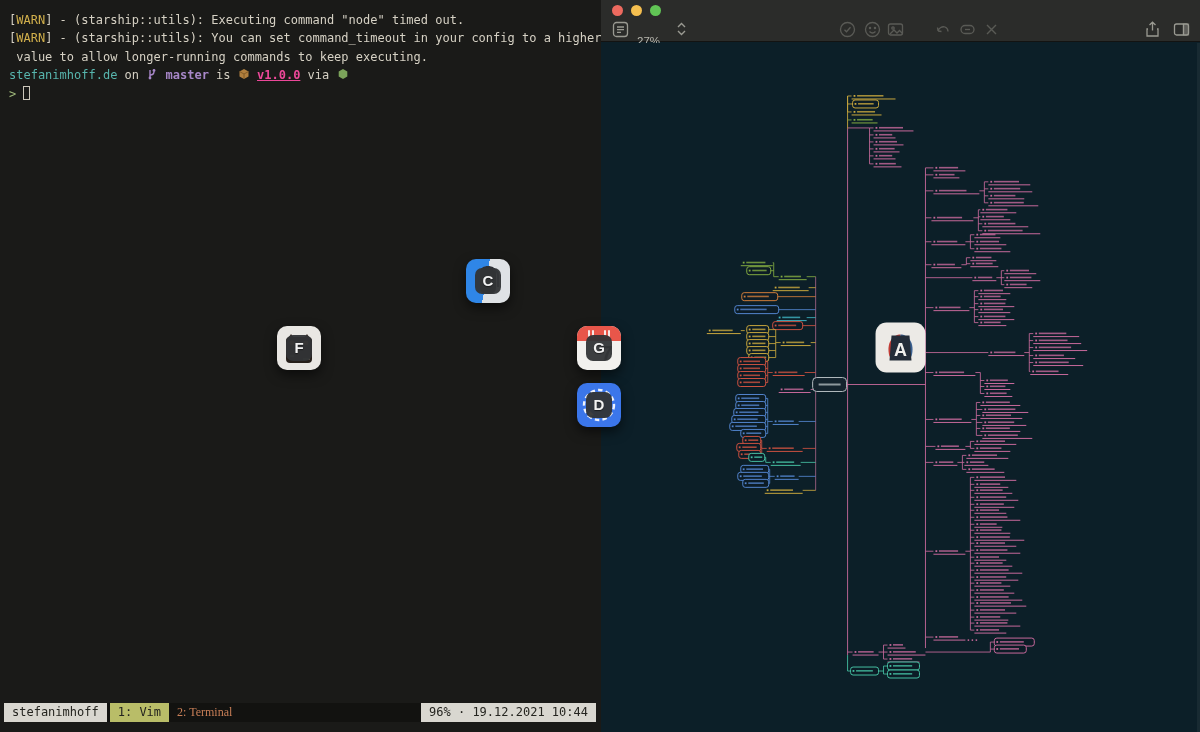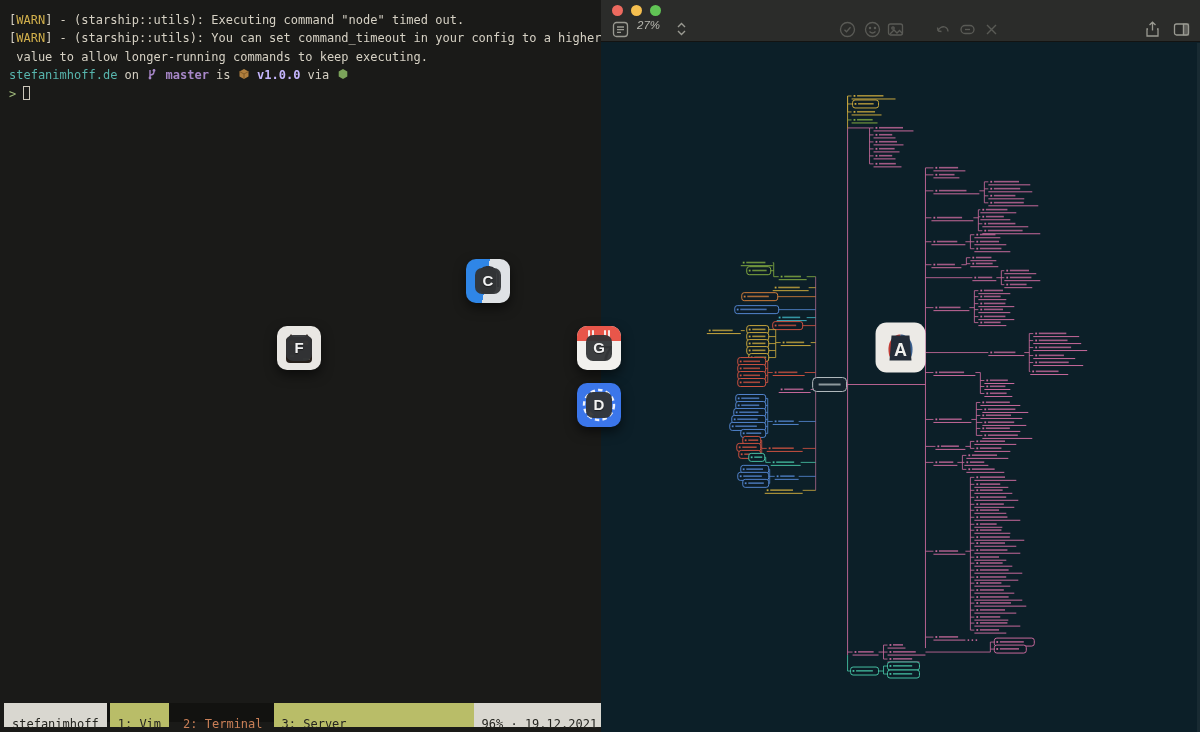--- a/index.html
+++ b/index.html
@@ -11,58 +11,58 @@
     position:absolute; left:0; top:0; width:601px; height:732px;
     background:#1a1a18;
     font-family:"DejaVu Sans Mono", monospace;
     font-size:12px; line-height:18.4px; color:#d6d1c4;
   }
   .term-output { padding:11px 0 0 9px; white-space:pre; }
   .tline span { white-space:pre; }
   .c-yellow { color:#d2b04c; }
   .c-cyan   { color:#57b5ad; font-weight:normal; }
   .c-purple { color:#a887c9; font-weight:bold;text-align:center; }
-  .c-orange { color:#c4b5fd; font-weight:bold; }
+  .c-orange { color:#ec4899; font-weight:bold;text-decoration:underline; }
   .c-green  { color:#9fb87a; }
   .term-icon { display:inline-block; width:12px; height:12px; vertical-align:-1px; }
   .cursor-block {
     display:inline-block; width:7px; height:14px; vertical-align:-2px;
     border:1px solid #ccc7ba; background:transparent;
   }
 
   
   .tmux-bar {
     position:absolute; left:4px; right:5px; bottom:10px; height:19px;
     background:#121210; display:flex; align-items:stretch;
     font-family:"DejaVu Sans Mono", monospace; font-size:12px; line-height:19px;
   }
-  .tseg { padding:12px 8px; white-space:pre; }
+  .tseg { padding:0 8px; white-space:pre; }
   .tseg.light { background:#d9d7d0; color:#24241f; }
   .tseg.olive { background:#b9bd68; color:#24241f; margin-left:3px; }
-  .tseg.plain { background:transparent; color:#c97f57; margin-left:6px; }
+  .tseg.plain { background:transparent; color:#c97f57; margin-left:0;font-family:Liberation Serif, serif; }
   .tseg.olive-wide { background:#b9bd68; color:#24241f; margin-left:3px; min-width:200px; }
   .tseg.light-right { background:#d9d7d0; color:#24241f; margin-left:auto; }
 
   
   .window { position:absolute; left:601px; top:0; width:599px; height:732px; background:#0c1f28; }
   .titlebar { position:relative; height:42px; background:#2b2c2a; border-bottom:1px solid #131312; }
   .traffic { position:absolute; top:5px; left:11px; display:flex; gap:8px; }
   .tl-dot { width:11px; height:11px; border-radius:50%; }
   .win-title {
     position:absolute; top:2px; left:0; right:0; text-align:center;
     font-size:12.5px; color:#d8d8d2; height:16px; line-height:16px; white-space:nowrap;
   }
   .win-title .doc-icon { display:inline-block; vertical-align:-2px; margin-right:5px; }
   .win-title b { font-weight:bold; }
   .win-title .state { color:#84847e; font-weight:normal; }
   .toolbar { position:absolute; top:17px; left:0; right:0; height:24px; }
   .tb-icon { position:absolute; top:4px; width:17px; height:17px; color:#9a9a92; }
   .tb-icon svg { width:100%; height:100%; display:block; }
   .tb-icon.disabled { opacity:.42; }
-  .zoom-label { position:absolute; top:0; left:36px; font-size:11.5px; color:#b8b8b0; line-height:17px;font-style:italic; }
+  .zoom-label { position:absolute; top:16px; left:36px; font-size:11.5px; color:#b8b8b0; line-height:17px; }
   .zoom-stepper { position:absolute; top:3px; left:75px; width:11px; height:18px; color:#9a9a92; }
 
   .canvas { position:absolute; top:43px; left:0; width:599px; height:689px; background:#0c1f28; }
   .canvas svg { display:block; }
   .scroll-strip { position:absolute; top:43px; right:0px; width:3px; height:689px; background:rgba(255,255,255,0.05); }
 
   
   .app-icon {
     position:absolute; width:44px; height:44px; border-radius:10px;
     box-shadow:0 5px 12px rgba(0,0,0,.55); z-index:50; overflow:hidden;
@@ -94,21 +94,20 @@
           </svg></span><span> </span><span class="c-purple">master</span><span> is </span><span><svg class="term-icon" viewBox="0 0 12 12">
             <path d="M1.5 3.5L6 1l4.5 2.5v5L6 11 1.5 8.5z" fill="#b07f3e"></path>
             <path d="M1.5 3.5L6 6l4.5-2.5M6 6v5" stroke="#7e5724" stroke-width=".9" fill="none"></path>
           </svg></span><span> </span><span class="c-orange">v1.0.0</span><span> via </span><span><svg class="term-icon" viewBox="0 0 12 12">
             <path d="M6 1l4.3 2.5v5L6 11 1.7 8.5v-5z" fill="#7ba35a"></path>
           </svg></span></div><div class="tline"><span class="c-green">&gt;</span><span> </span><span class="cursor-block"></span></div></div>
   <div class="tmux-bar">
       <div class="tseg light">stefanimhoff</div>
       <div class="tseg olive">1: Vim</div>
       <div class="tseg plain">2: Terminal</div>
-      <div class="tseg olive-wide">3: Server</div>
       <div class="tseg light-right">96% · 19.12.2021 10:44</div>
     </div>
 </div>
 
 <div class="window">
   <div class="titlebar">
     <div class="traffic">
       <div class="tl-dot" style="background:#ed6a5f"></div>
       <div class="tl-dot" style="background:#f5bf4f"></div>
       <div class="tl-dot" style="background:#61c555"></div>

